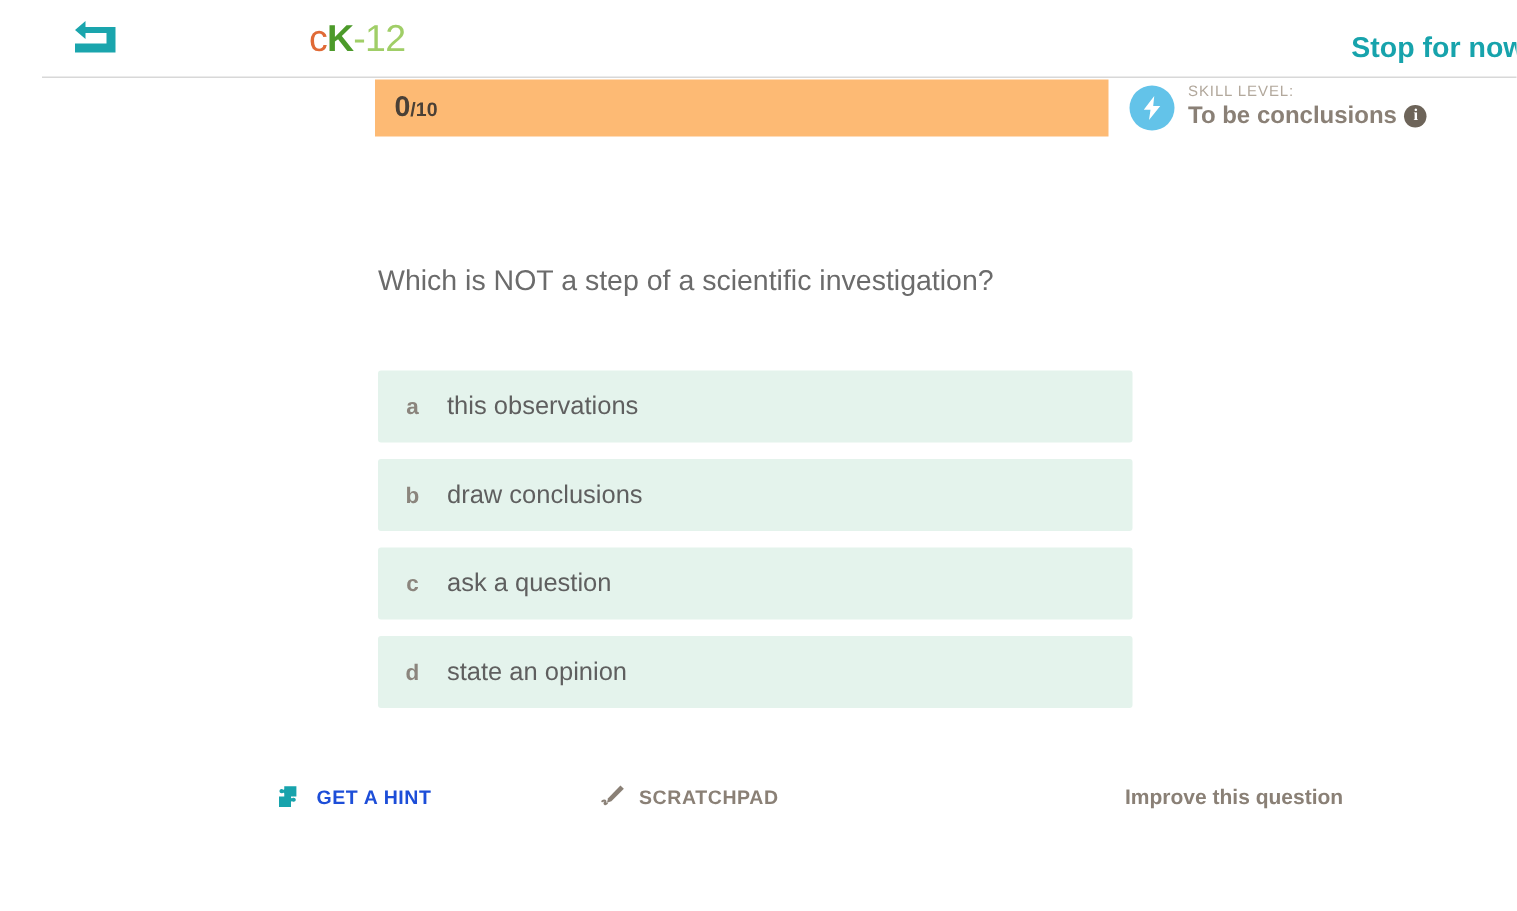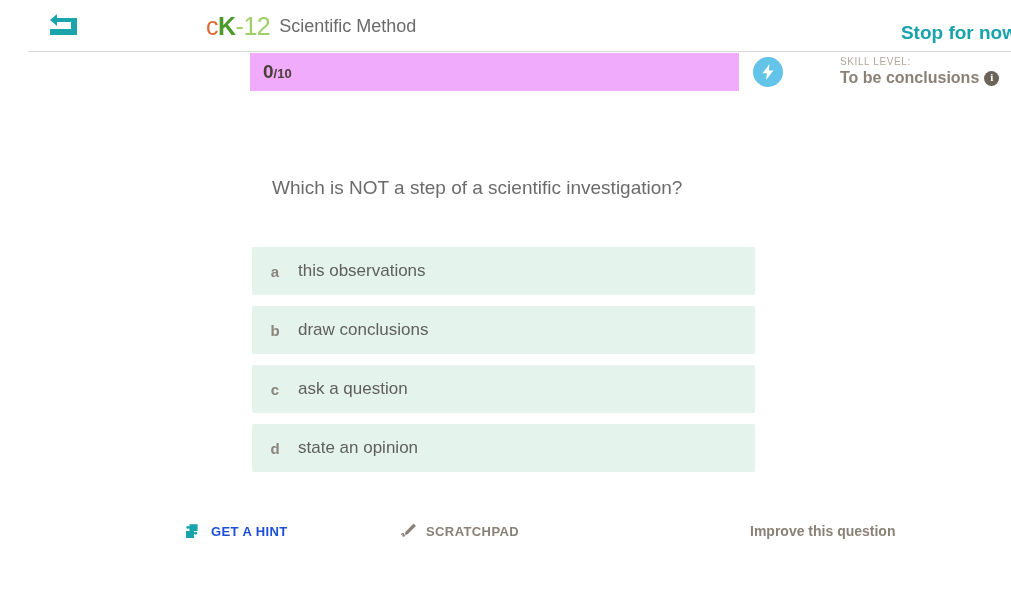--- a/index.html
+++ b/index.html
@@ -67,21 +67,21 @@
     font-weight: 700;
     cursor: pointer;
     white-space: nowrap;
   }
 
   
   .score-bar {
     position: absolute;
     left: 250px; top: 53px;
     width: 489px; height: 38px;
-    background: #f0abfc;
+    background: #fdba74;
   }
   .score-text {
     position: absolute;
     left: 13px; top: 50%;
     transform: translateY(-50%);
     color: #4a4036;
     white-space: nowrap;
   }
   .score-text .num {
     font-size: 19px;
@@ -89,22 +89,20 @@
   }
   .score-text .den {
     font-size: 13px;
     font-weight: 700;
   }
 
   .skill-block {
     position: absolute;
     left: 753px; top: 57px;
     display: flex;
-    align-items: center;
-    gap: 48px;
   }
   .bolt-circle {
     width: 30px; height: 30px;
     border-radius: 50%;
     background: #63c3e9;
     display: flex;
     align-items: center;
     justify-content: center;
     flex: none;
   }
@@ -147,21 +145,20 @@
   }
 
   
   .question {
     position: absolute;
     left: 252px; top: 177px;
     font-size: 19px;
     color: #6b6b6b;
     font-weight: 400;
     white-space: nowrap;
-    margin-left: 20px;
   }
 
   
   .choices {
     position: absolute;
     left: 252px; top: 247px;
     width: 503px;
   }
   .choice {
     width: 503px;
@@ -224,21 +221,20 @@
 <div class="header">
 
   <div class="back-btn">
     <svg class="icon-svg" width="32" height="28" viewBox="0 0 32 28">
       <path d="M10 6 L10 2 L3 8 L10 14 L10 10 L24 10 L24 17 L3 17 L3 23 L30 23 L30 6 Z" fill="#1aa5ad"></path>
     </svg>
   </div>
 
   <div class="brand-block">
     <span class="logo"><span class="c">c</span><span class="k">K</span><span class="n">-12</span></span>
-    <span class="course-title">Scientific Method</span>
   </div>
 
   <div class="stop-link">Stop for now</div>
 </div>
 
 <div class="score-bar">
   <div class="score-text">
     <span class="num">0</span><span class="den">/10</span>
   </div>
 </div>

